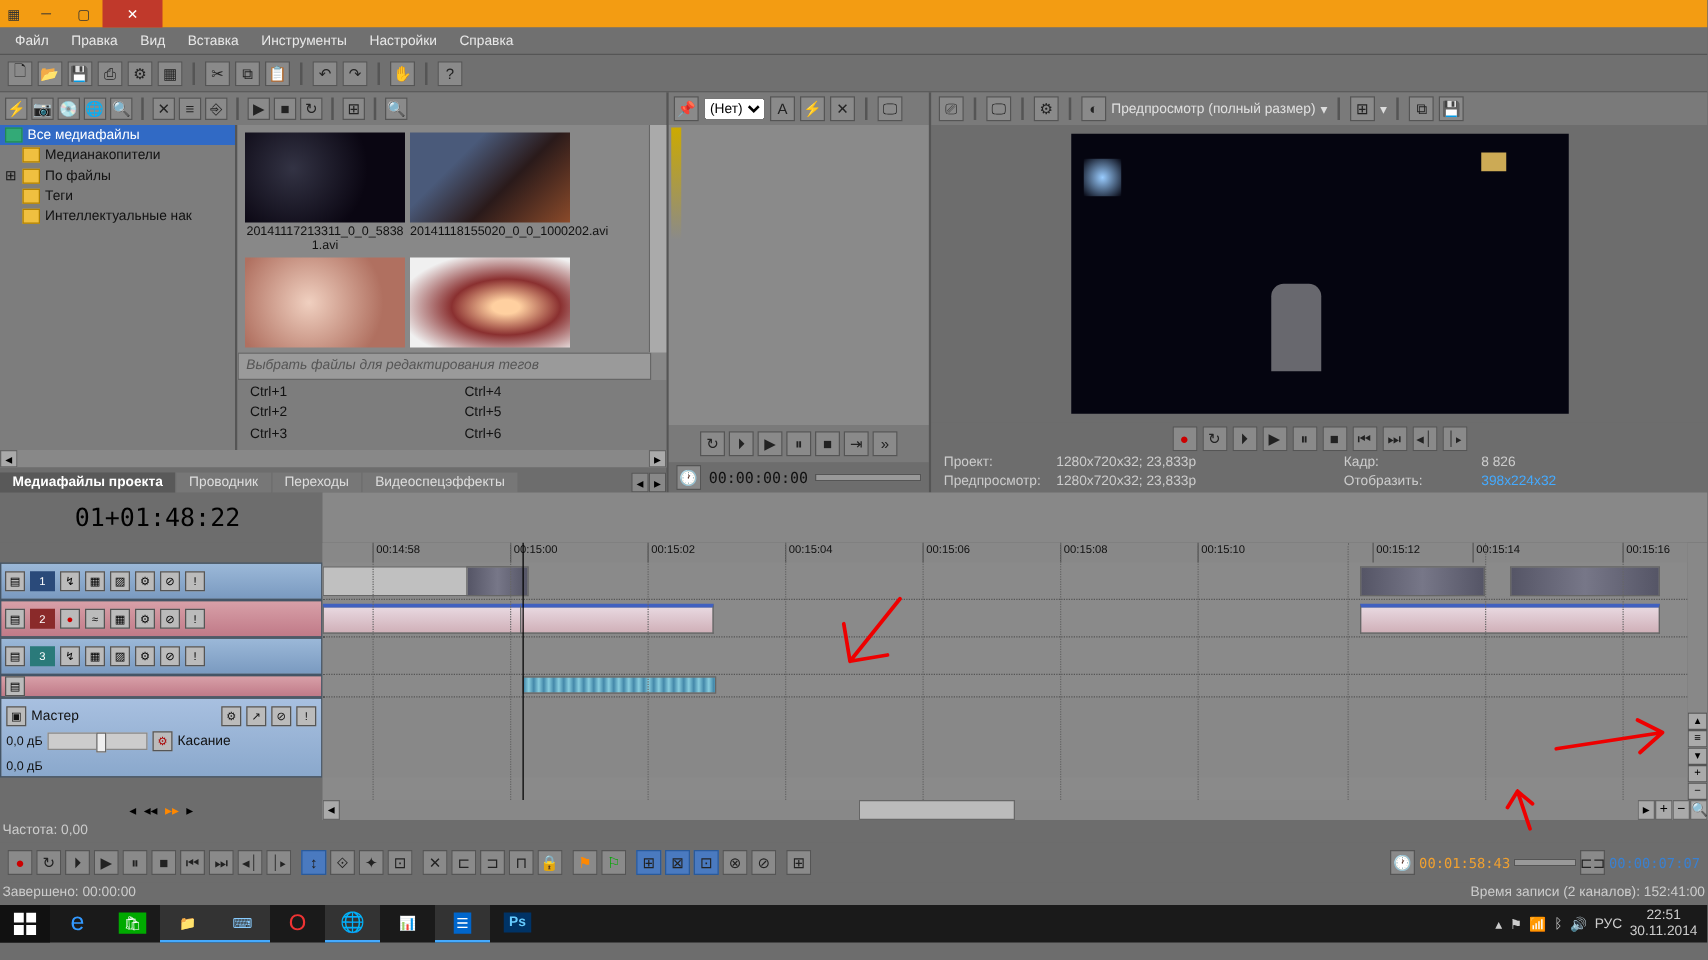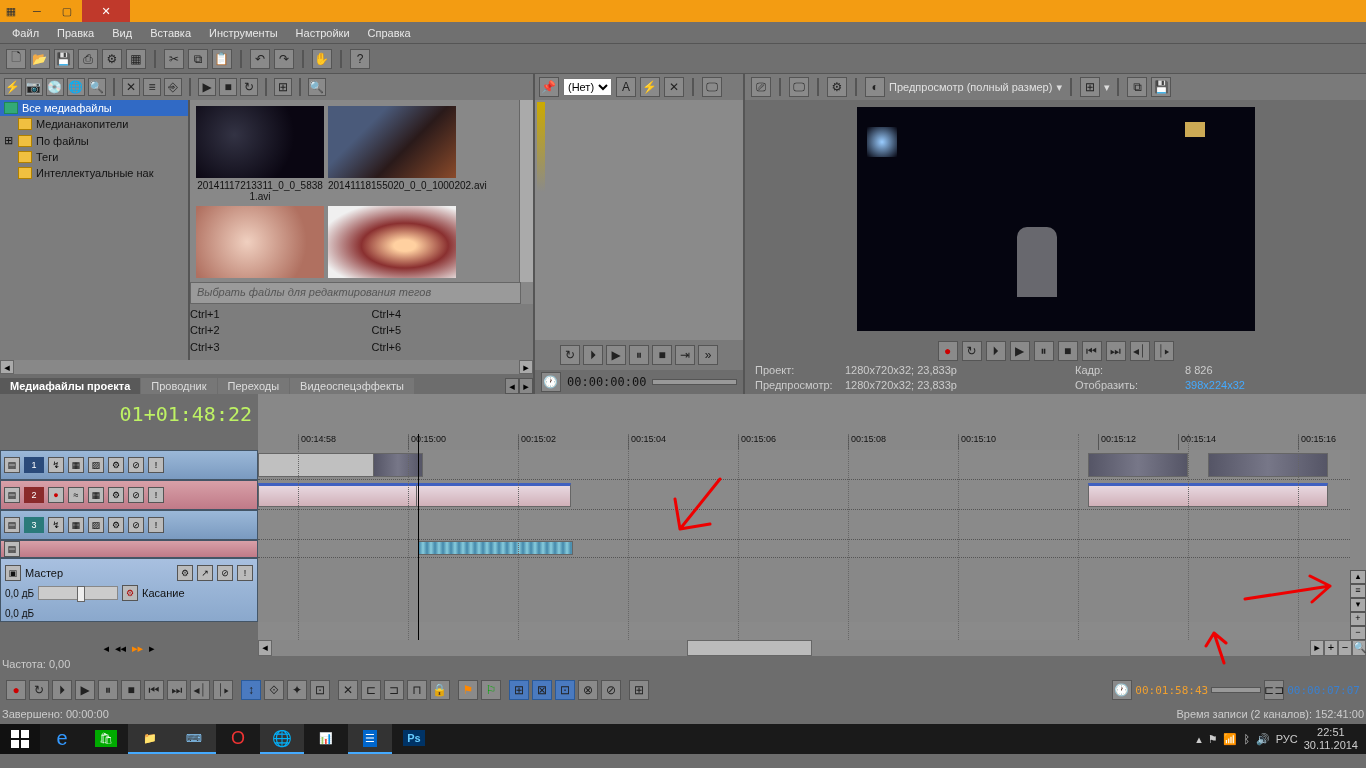--- a/index.html
+++ b/index.html
@@ -33,21 +33,21 @@
 .media-tree{ width:190px; background:#7d7d7d; overflow:hidden; border-right:2px solid #555;}
 .tree-item{ display:flex; align-items:center; gap:4px; padding:2px 4px; color:#111;}
 .tree-item.sel{ background:#316ac5; color:#fff;}
 .folder-icon{width:14px;height:12px; background:#f0c040; border:1px solid #b08000; display:inline-block;}
 .film-icon{width:14px;height:12px; background:#3a7; border:1px solid #285; display:inline-block;}
 .media-thumbs{ flex:1; background:#888; padding:6px; display:flex; flex-wrap:wrap; gap:4px; align-content:flex-start; position:relative;}
 .thumb{width:128px;}
 .thumb .img{width:128px;height:72px; background:#1a1022;}
 .thumb .lbl{text-align:center; color:#111; font-size:10px; line-height:11px; padding-top:2px;}
 .tag-input{position:absolute; bottom:0; left:0; right:12px; height:22px; background:#9a9a9a; border:1px solid #666; color:#555; font-style:italic; padding:3px 6px;}
-.media-shortcuts{height:56px; background:#7d7d7d; padding:4px 0; color:#111; display:grid; grid-template-columns:1fr 1fr; gap:1px 20px;}
+.media-shortcuts{height:56px; background:#7d7d7d; padding:4px 10px; color:#111; display:grid; grid-template-columns:1fr 1fr; gap:1px 20px;}
 .media-scroll{height:14px; background:#888; display:flex; align-items:center;}
 .media-scroll .ar{width:14px;height:14px;background:#aaa;border:1px solid #666;display:flex;align-items:center;justify-content:center;}
 .media-tabs{ height:20px; background:#6d6d6d; display:flex; align-items:flex-end;}
 .media-tabs .tab{ padding:2px 10px; background:#777; color:#ddd; margin-right:1px;}
 .media-tabs .tab.active{ background:#595959; color:#fff; font-weight:600;}
 .media-tabs .tabscroll{margin-left:auto; display:flex;}
 .media-tabs .tabscroll span{width:14px;height:16px;background:#888;border:1px solid #555;display:flex;align-items:center;justify-content:center;}
 
 
 .panel-mid{ width:210px; border-right:2px solid #555; display:flex; flex-direction:column;}
@@ -65,21 +65,21 @@
 .pv-toolbar{height:26px; background:#7a7a7a; display:flex; align-items:center; gap:4px; padding:0 6px; color:#ddd;}
 .pv-toolbar .lbl{color:#e0e0e0;}
 .pv-video{ flex:1; background:#6d6d6d; display:flex; align-items:center; justify-content:center;}
 .pv-video .frame{ width:398px; height:224px; background:#050510; position:relative;}
 .pv-transport{ height:26px; display:flex; align-items:center; justify-content:center; gap:4px; background:#6d6d6d;}
 .pv-transport .rec{color:#c00;}
 .pv-info{height:30px; background:#6d6d6d; color:#ccc; padding:0 10px; display:grid; grid-template-columns:90px 230px 110px 120px;}
 
 
 .timecode-bar{ height:40px; background:#6d6d6d; display:flex; align-items:center;}
-.timecode-bar .left{width:258px; text-align:right; color:#bef264; font-size:20px; padding-right:6px; font-family:Consolas,monospace;}
+.timecode-bar .left{width:258px; text-align:center; color:#000000; font-size:20px; padding-right:6px; font-family:Consolas,monospace;}
 .timecode-bar .right{flex:1; background:#888; height:100%;}
 
 
 .timeline{ display:flex; background:#6d6d6d; position:relative;}
 .track-headers{ width:258px; background:#6d6d6d;}
 .track-header{ height:30px; background:linear-gradient(#9bb8d8,#7a9ac0); border:1px solid #456; display:flex; align-items:center; gap:4px; padding:0 3px;}
 .track-header.audio{background:linear-gradient(#d8a0a8,#c07a88);}
 .th-btn{width:16px;height:16px;background:#bbb;border:1px solid #555;font-size:9px;display:flex;align-items:center;justify-content:center;}
 .th-num{width:20px;height:16px;background:#2a4a7a;color:#fff;display:flex;align-items:center;justify-content:center;font-size:9px;}
 .th-num.red{background:#8a2a2a;}

